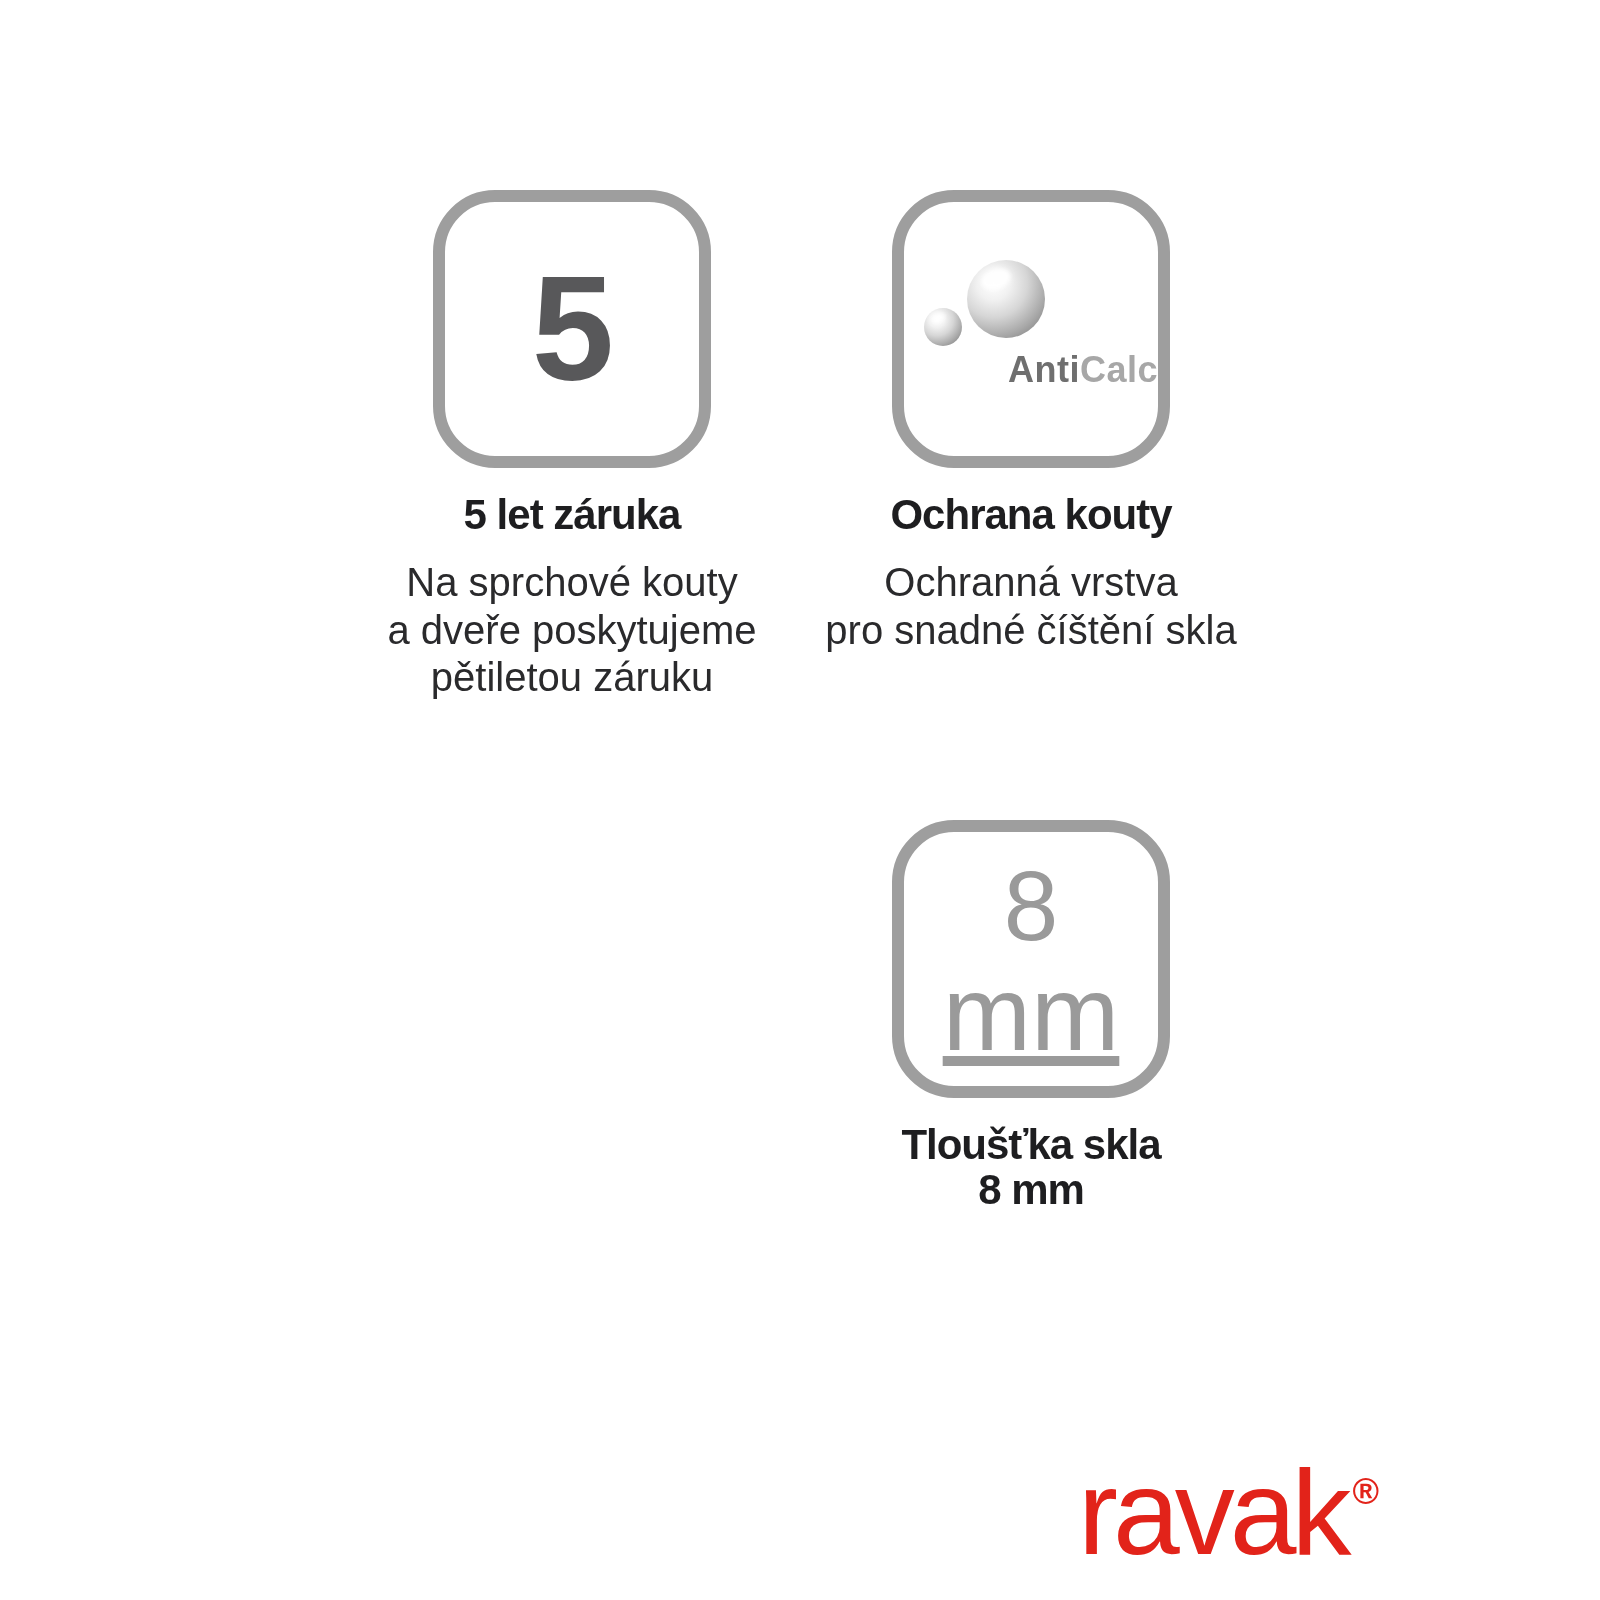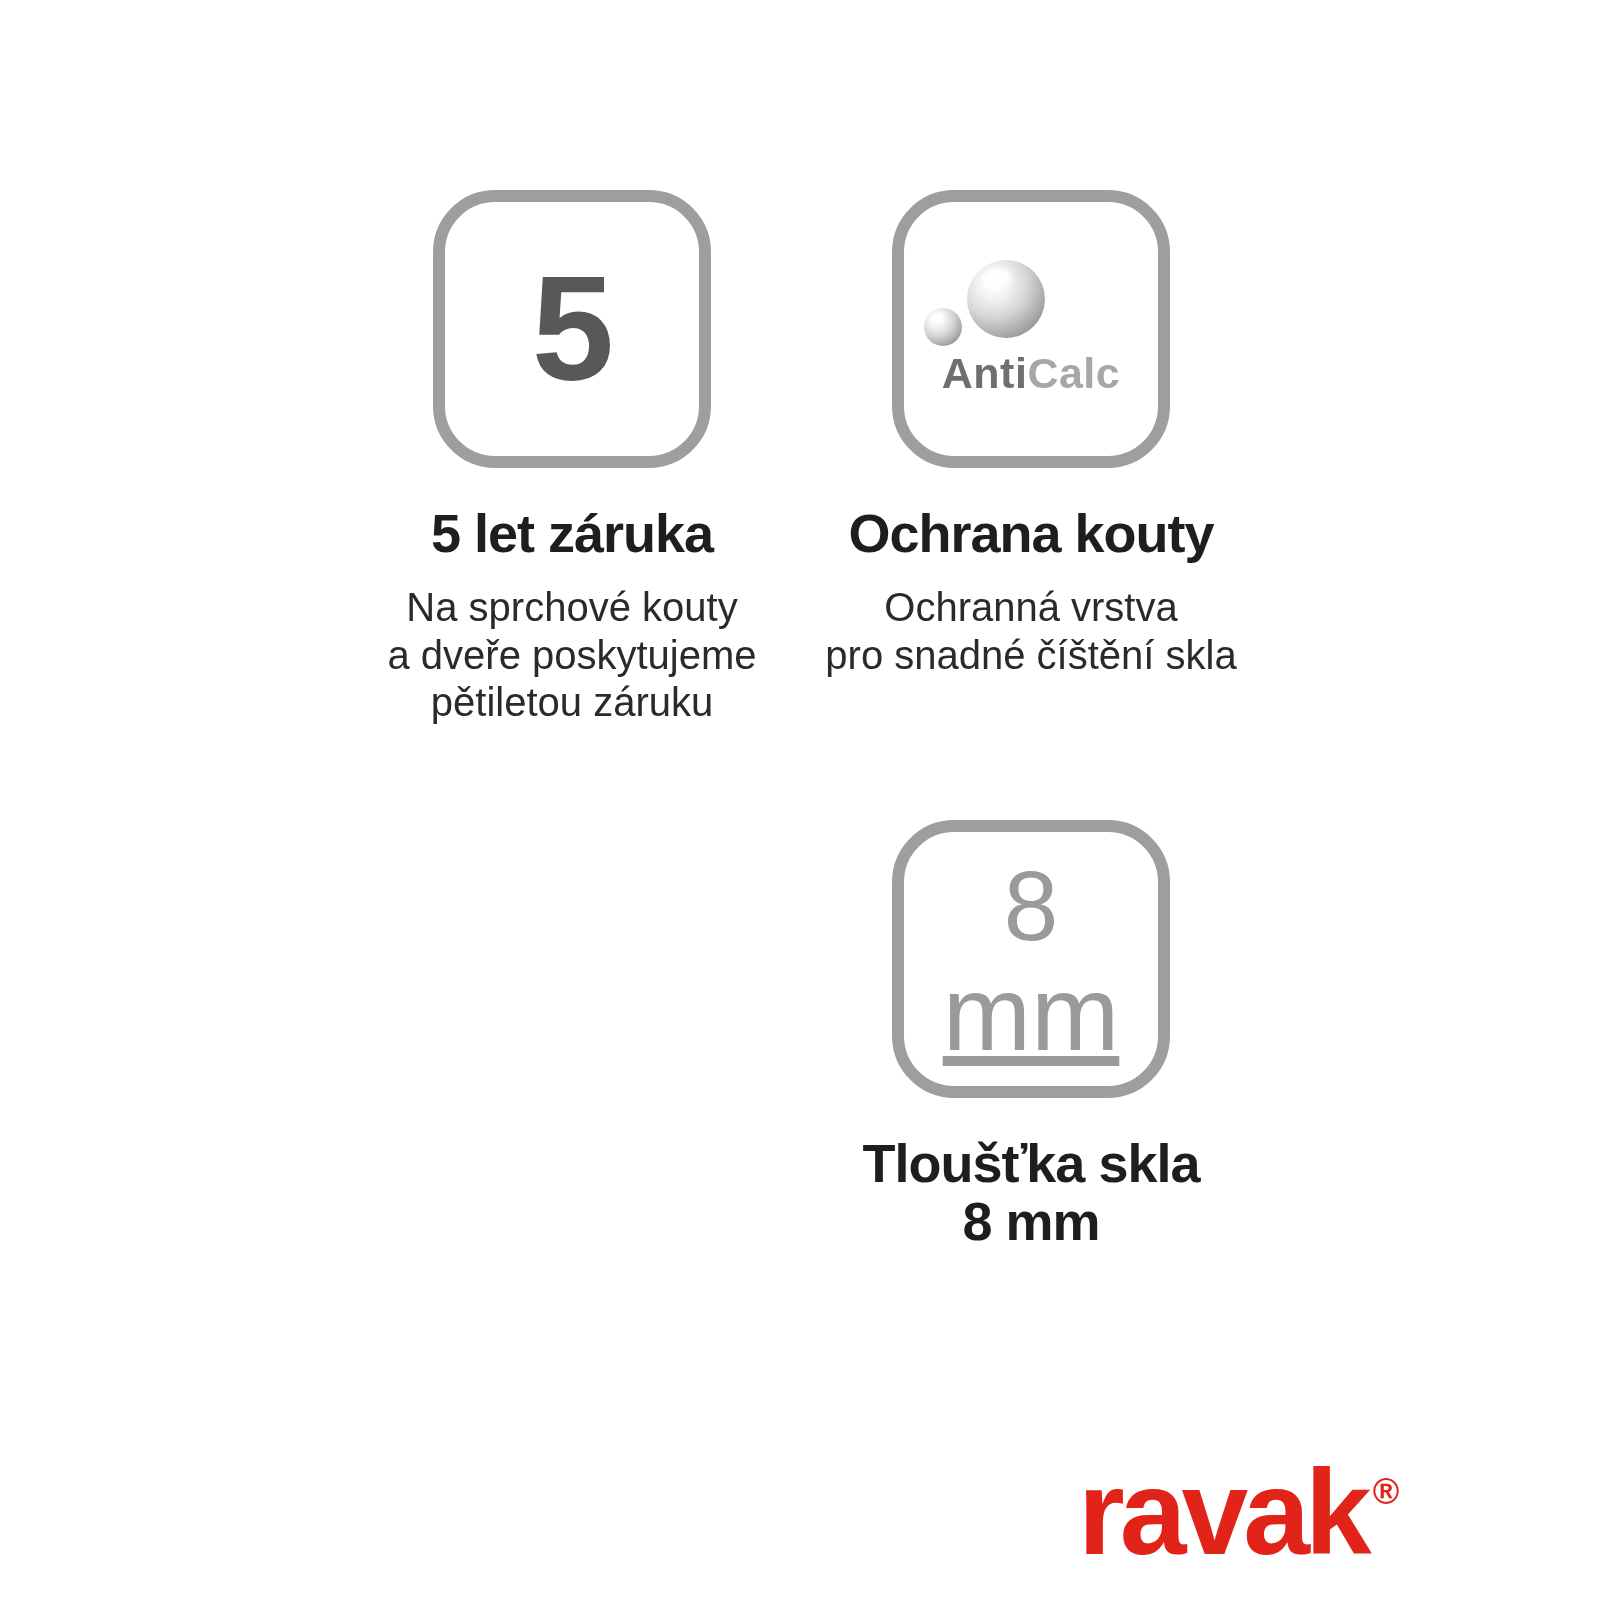--- a/index.html
+++ b/index.html
@@ -62,45 +62,45 @@
     filter: blur(2px);
     transform: rotate(-18deg);
     opacity: 0.95;
   }
   .bubble-big   { width: 78px; height: 78px; left: 63px;  top: 58px; }
   .bubble-small { width: 38px; height: 38px; left: 20px;  top: 106px; }
   .anticalc-text {
     position: absolute;
     left: 0; right: 0;
     top: 150px;
-    font-size: 43px;
+    font-size: 36px;
     font-weight: bold;
     letter-spacing: 0.5px;
-    text-align: center;
+    text-align: right;
     line-height: 1;
   }
   .anticalc-text .part-dark  { color: #6f6f6f; }
   .anticalc-text .part-light { color: #a7a7a7; }
 
   
 
   
   .thickness-stack {
     display: flex;
     flex-direction: column;
     align-items: center;
     color: #9a9a9a;
     font-weight: 400;
   }
   .thickness-top    { font-size: 98px;  line-height: 0.80; }
   .thickness-bottom { font-size: 106px; line-height: 0.72; margin-top: 30px; text-decoration: underline; }
 
   .feature-title {
-    margin-top: 36px;
-    font-size: 54px;
+    margin-top: 24px;
+    font-size: 42px;
     font-weight: bold;
     color: #1e1e20;
     letter-spacing: -1px;
     line-height: 1.08;
     white-space: pre-line;
   }
   .feature-subtitle {
     margin-top: 22px;
     font-size: 40px;
     font-weight: 400;
@@ -113,21 +113,21 @@
   .logo {
     position: absolute;
     left: 1078px;
     top: 1452px;
     display: flex;
     align-items: flex-start;
     color: #e2231a;
   }
   .logo-wordmark {
     font-size: 120px;
-    font-weight: 700;
+    font-weight: 400;
     letter-spacing: -5px;
     line-height: 1;
   }
   .logo-registered {
     font-size: 36px;
     font-weight: bold;
     margin-top: 22px;
     margin-left: 6px;
     line-height: 1;
   }

